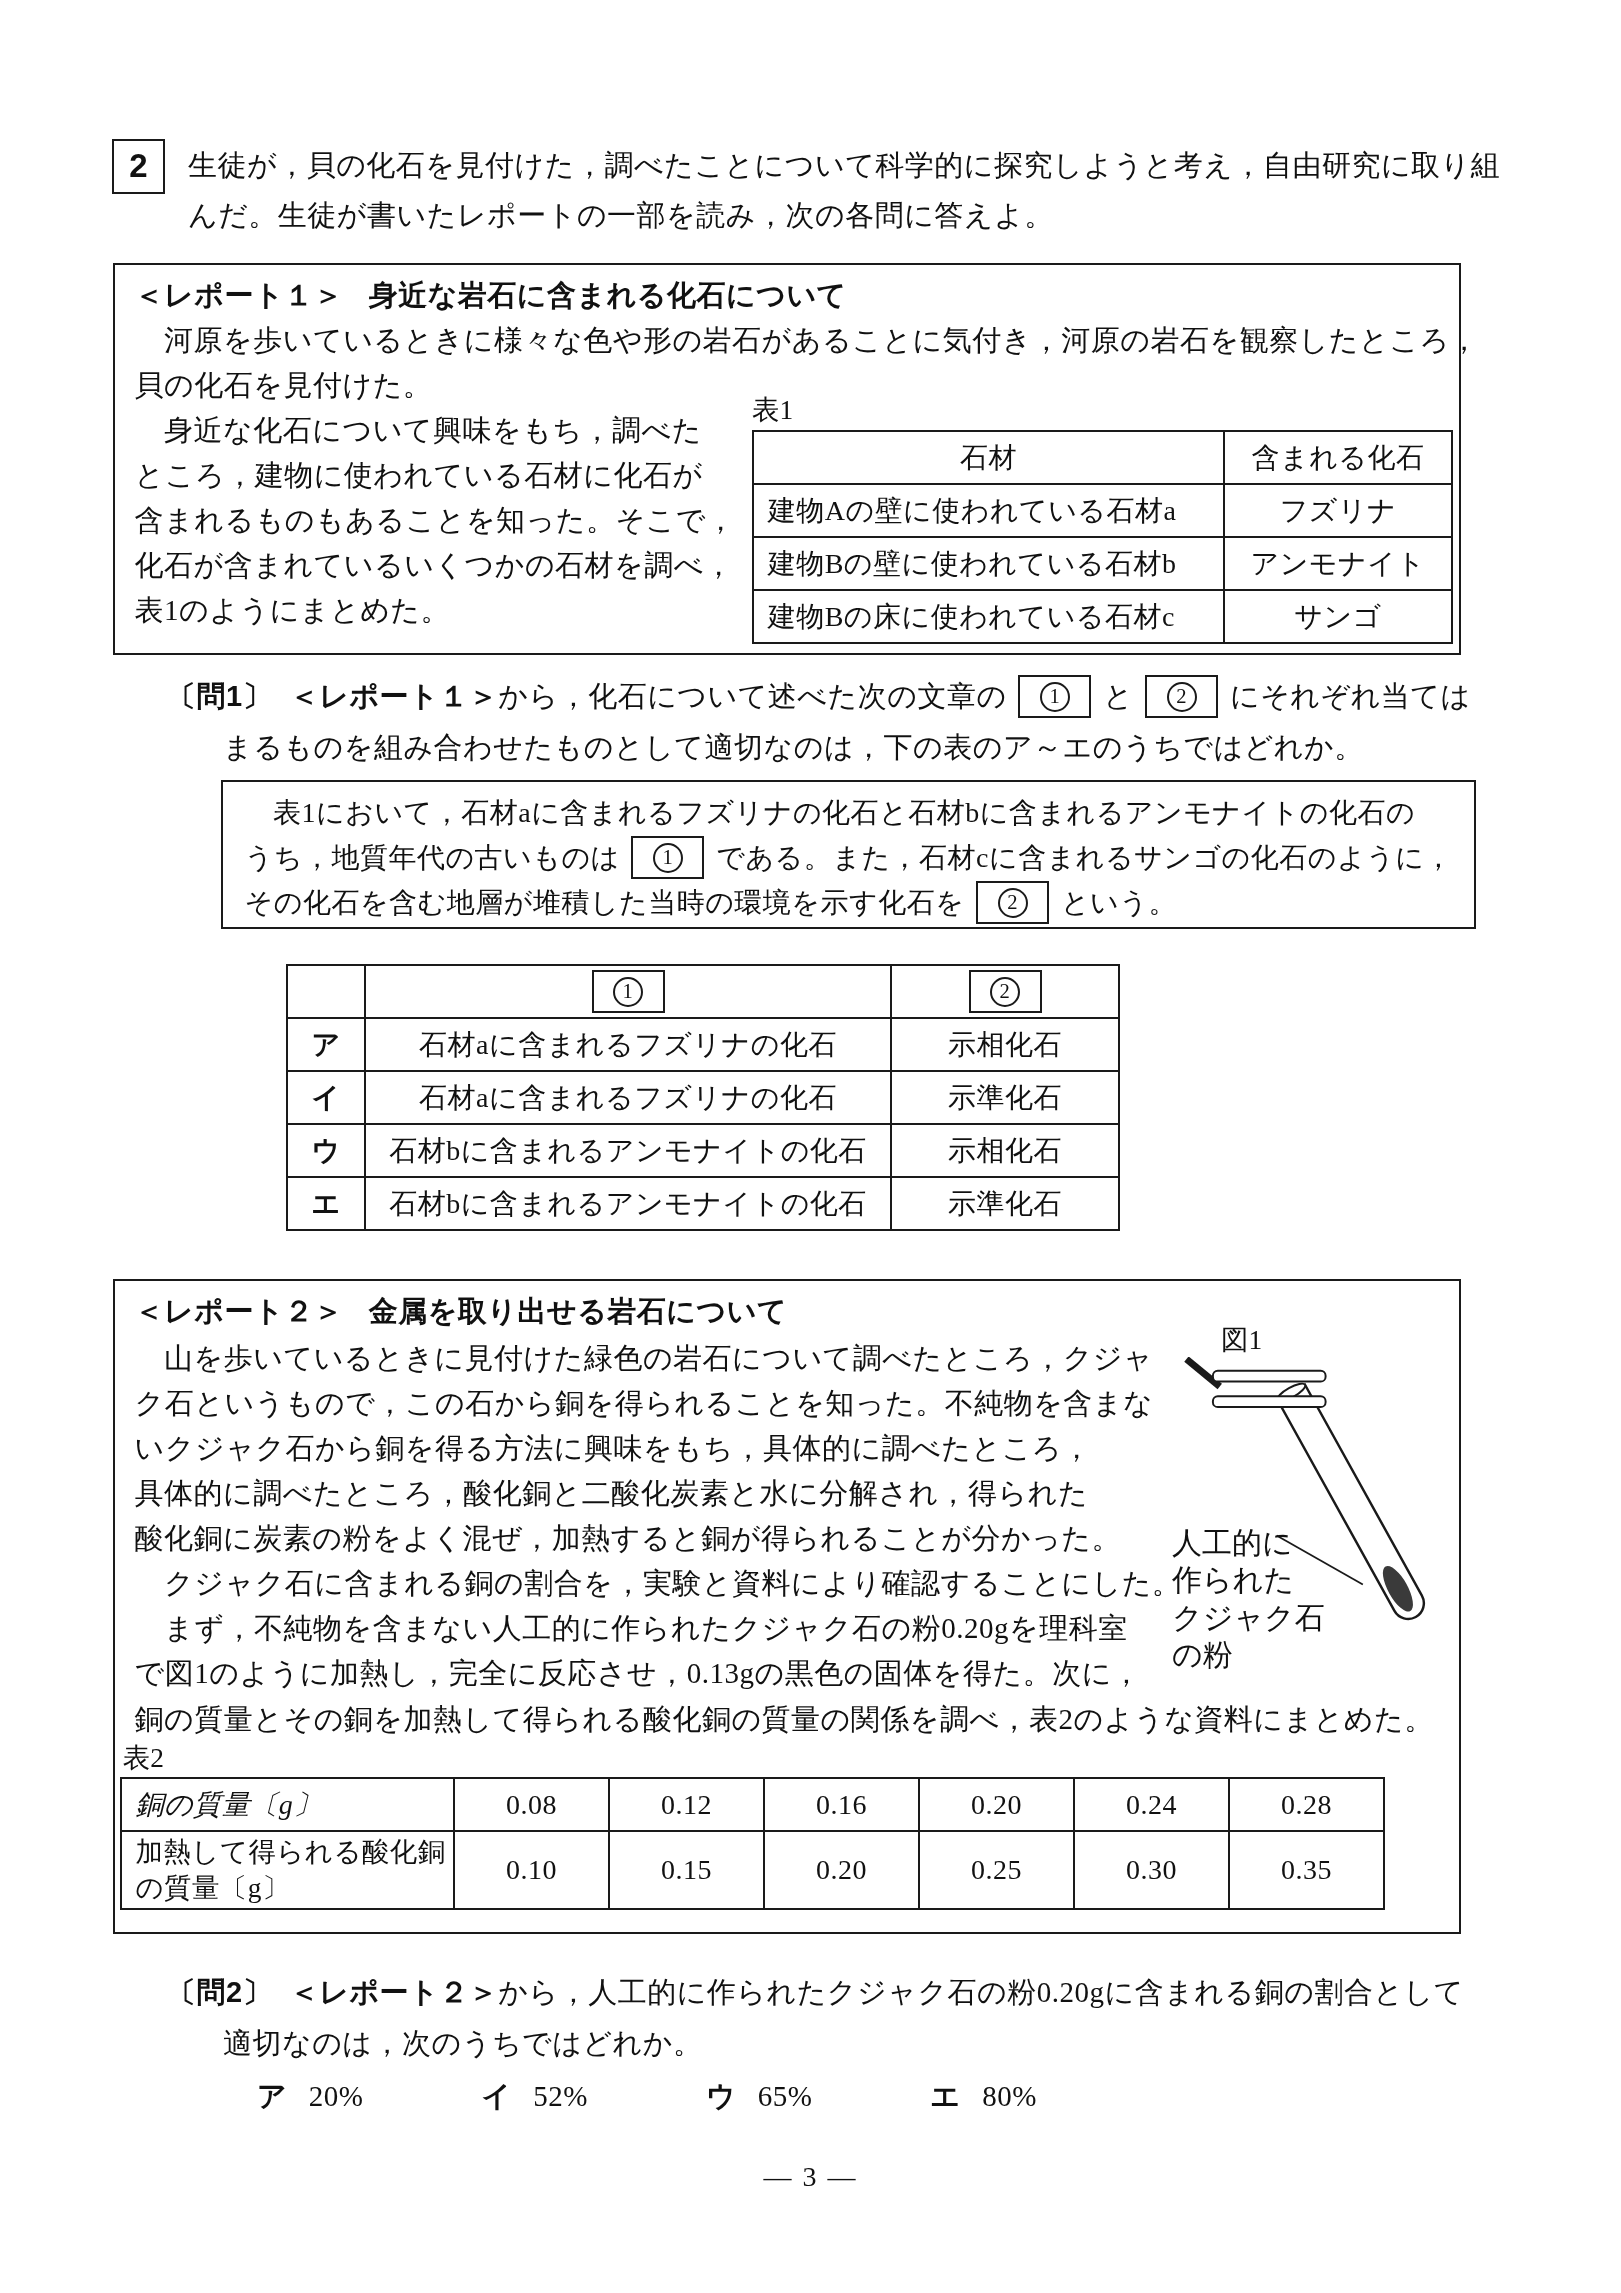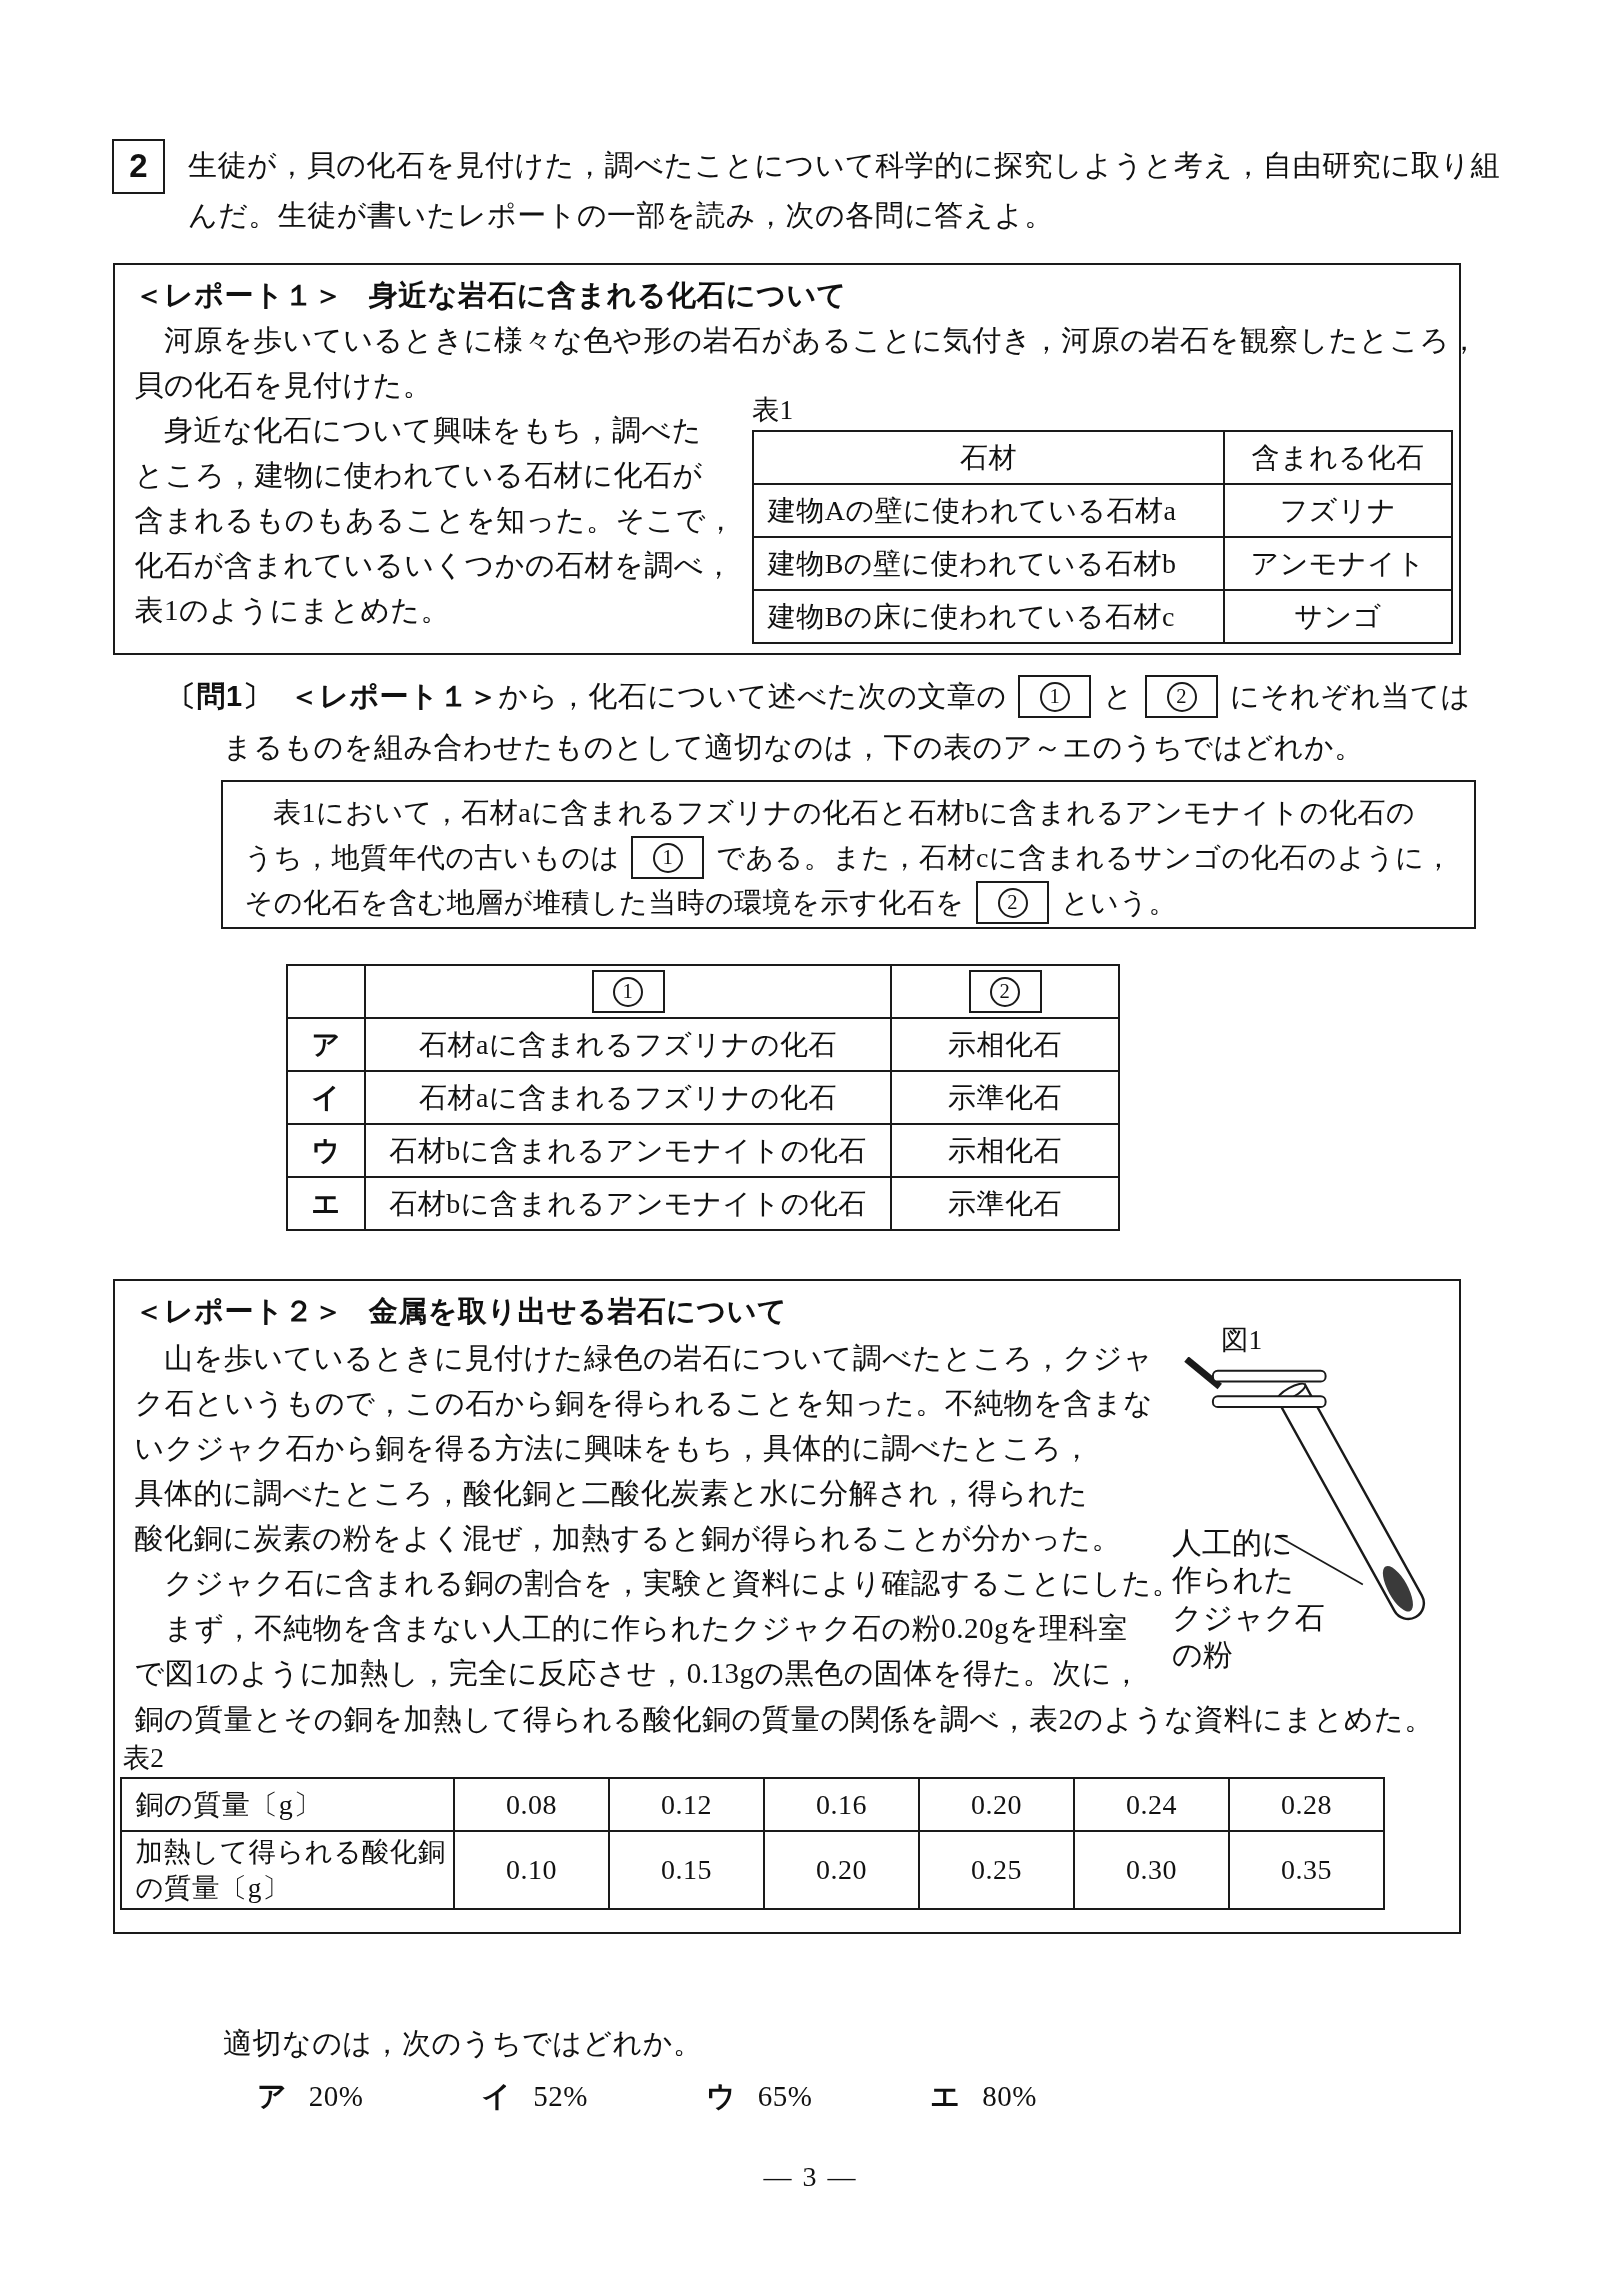--- a/index.html
+++ b/index.html
@@ -18,21 +18,21 @@
   .row { display:flex; align-items:center; }
   .numbox { display:inline-flex; align-items:center; justify-content:center;
             width:73px; height:43px; border:2px solid #1a1a1a; margin:0 11.8px; background:#fff; flex:0 0 auto; }
   .circ { display:inline-flex; align-items:center; justify-content:center;
           width:30px; height:30px; border:2px solid #1a1a1a; border-radius:50%; font-size:20.6px; line-height:1; }
   table.tbl { position:absolute; border-collapse:collapse; table-layout:fixed; background:#fff; }
   .tbl td { border:2px solid #1a1a1a; font-size:28px; text-align:center; vertical-align:middle;
             padding:2px 5.9px; height:53px; white-space:nowrap; letter-spacing:0.5px; }
   .tbl .tl { text-align:left; padding-left:13.7px; }
   .tbl .wrap { white-space:normal; line-height:36px; font-size:27.4px; }
-  .lbl28 { font-size:27.4px; }
+  .lbl28 { font-size:27.4px;font-style:italic; }
   .figlabel { font-size:30px; line-height:33px; white-space:nowrap; }
   .pagenum { width:100%; text-align:center; font-size:28px; letter-spacing:2px; }
   .mr { margin-right:25.5px; }
 </style>
 </head>
 <body>
 
 <div class="page">
 
   <div class="abs qnum-box" style="left:112px;top:139px">2</div>
@@ -211,20 +211,25 @@
           <td>0.15</td>
           <td>0.20</td>
           <td>0.25</td>
           <td>0.30</td>
           <td>0.35</td>
         </tr>
       </tbody>
     </table>
   </div>
 
+  <div class="abs txt row" style="left:167px;top:1970px">
+    <span class="gothic" style="margin-right:17.6px">〔問2〕</span>
+    <span class="gothic">＜レポート２＞</span>
+    <span>から，人工的に作られたクジャク石の粉0.20gに含まれる銅の割合として</span>
+  </div>
   <div class="abs txt" style="left:223px;top:2021px">適切なのは，次のうちではどれか。</div>
 
   <div class="abs txt row" style="left:257px;top:2074px;gap:118px">
     <span class="row" style="gap:21.6px">
       <span class="gothic">ア</span>
       <span>20%</span>
     </span>
     <span class="row" style="gap:21.6px">
       <span class="gothic">イ</span>
       <span>52%</span>

